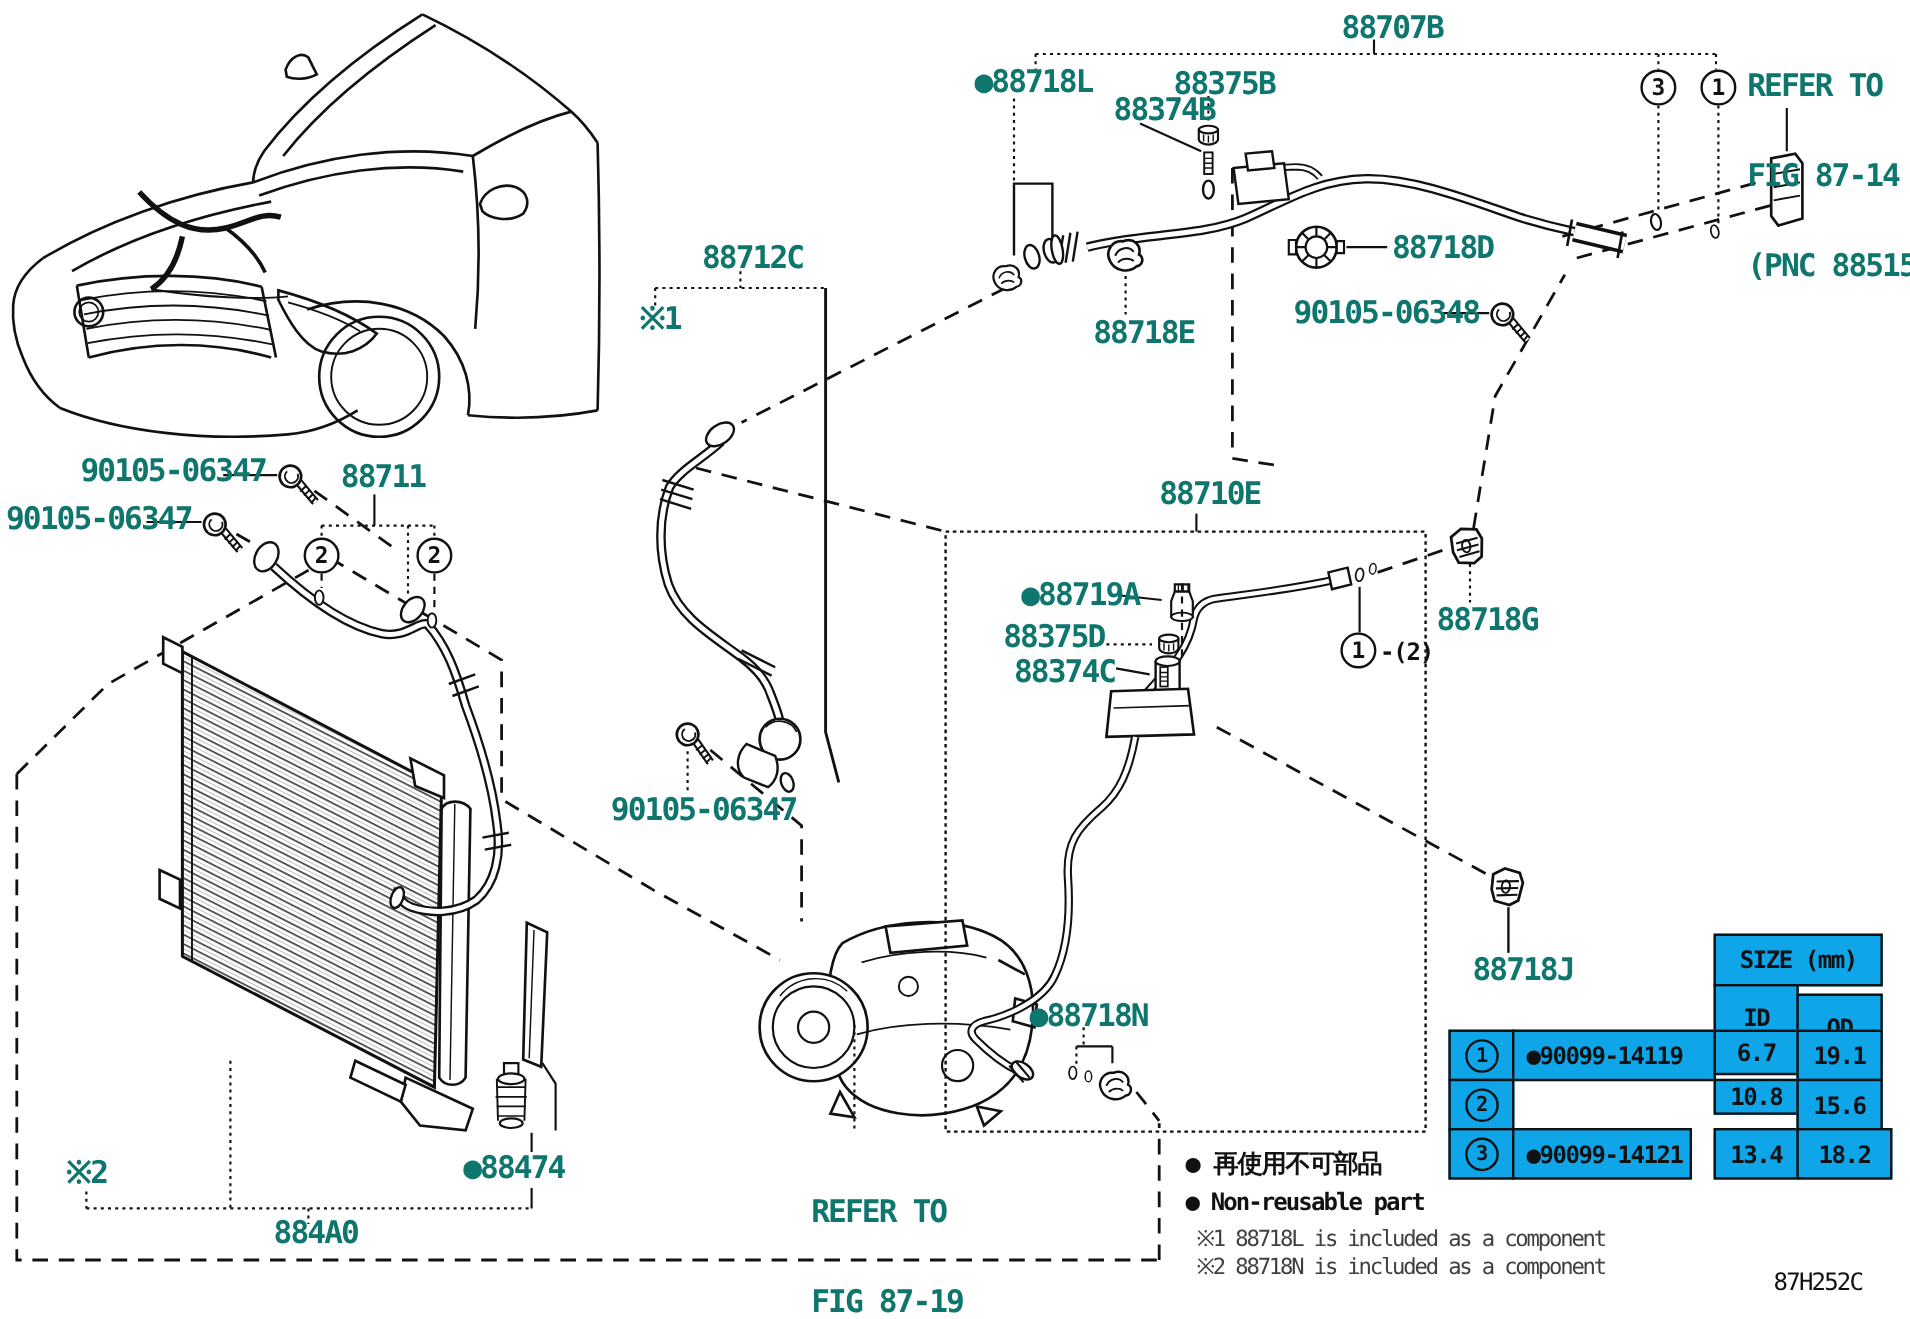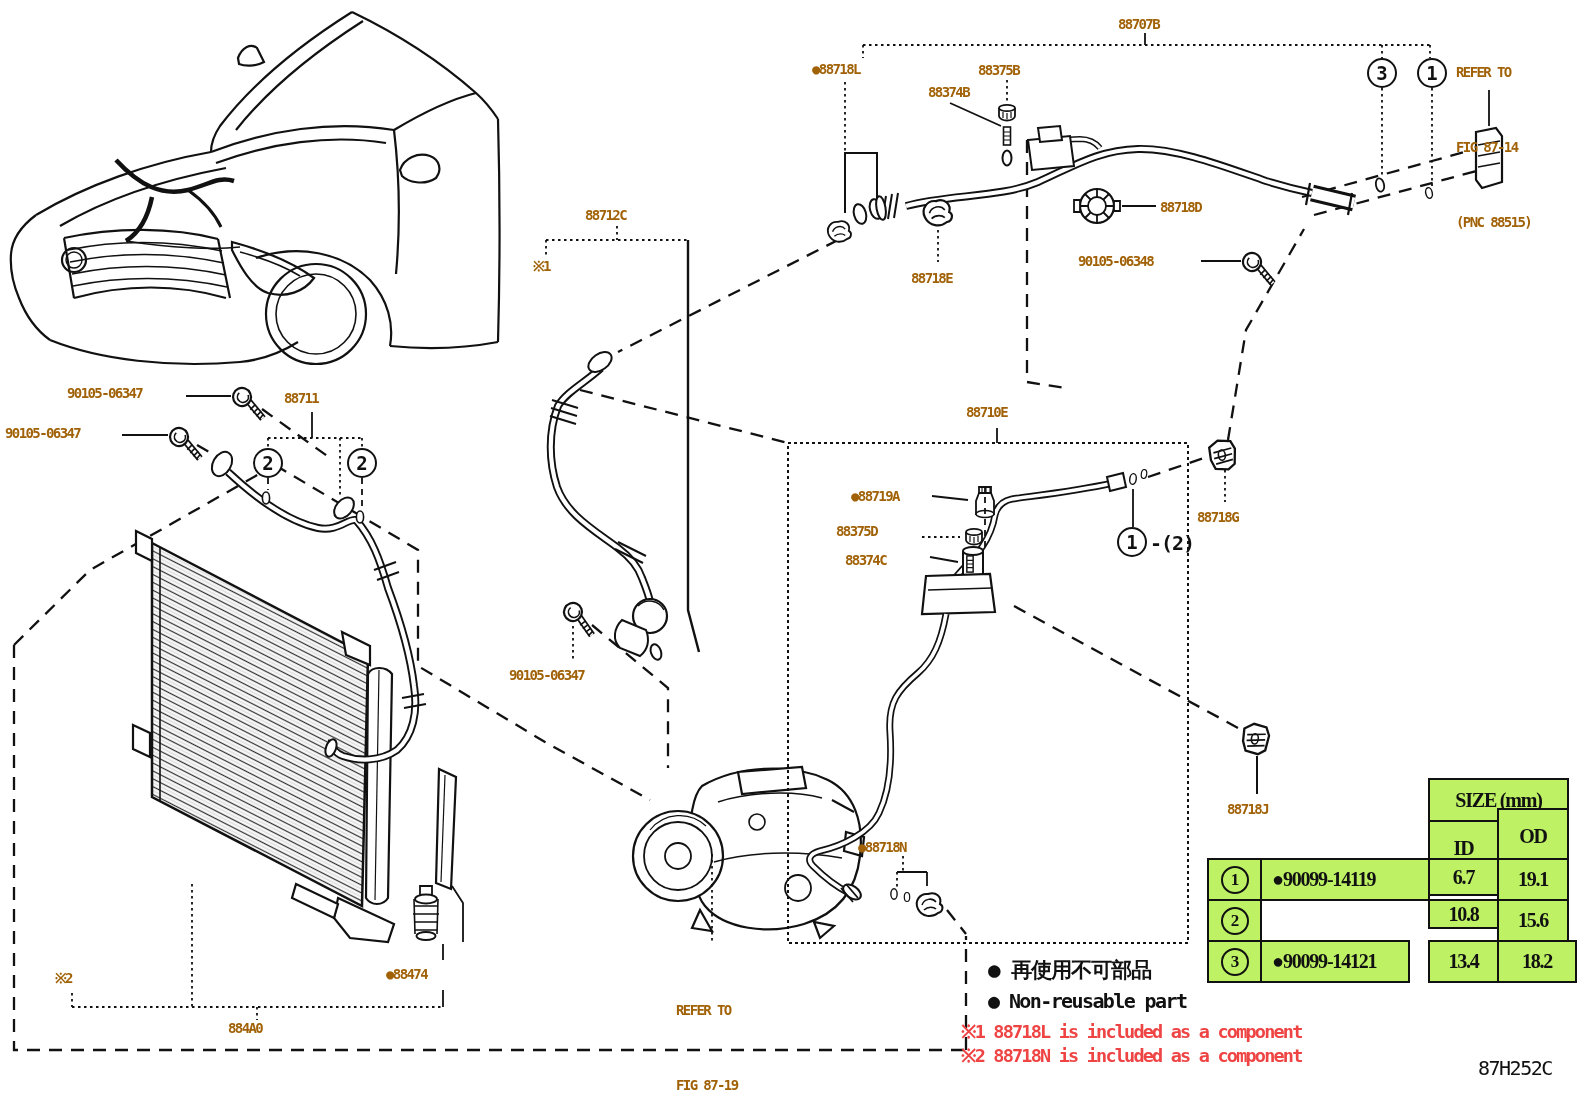--- a/index.html
+++ b/index.html
@@ -1,30 +1,30 @@
 <!DOCTYPE html>
 <html><head>
 <meta charset="utf-8">
 <style>
   html,body{margin:0;padding:0;background:#fff;}
   .stage{position:relative;width:1592px;height:1099px;background:#fff;overflow:hidden;
          font-family:"DejaVu Sans Mono","Liberation Mono",monospace;color:#111;}
   .art{position:absolute;left:0;top:0;}
-  .lbl{position:absolute;font-weight:bold;font-size:14px;letter-spacing:-1.6px;
-       white-space:pre;line-height:25px;color:#a16207;}
-  .note{position:absolute;font-weight:bold;font-size:18.5px;letter-spacing:-1.8px;white-space:pre;color:#ef4444;}
+  .lbl{position:absolute;font-weight:bold;font-size:26px;letter-spacing:-1.6px;
+       white-space:pre;line-height:25px;color:#0f766e;}
+  .note{position:absolute;font-weight:normal;font-size:18.5px;letter-spacing:-1.8px;white-space:pre;color:#404040;margin-left:36px;}
   .legend{position:absolute;font-weight:bold;font-size:20px;letter-spacing:-1px;white-space:pre;color:#111;}
   .code{position:absolute;font-size:20px;letter-spacing:-1.5px;color:#111;}
   .circ{position:absolute;width:30px;height:30px;border:2.6px solid #111;border-radius:50%;
         background:#fff;box-sizing:border-box;display:flex;align-items:center;justify-content:center;
         font-weight:bold;font-size:19px;}
   .suffix{position:absolute;font-weight:bold;font-size:20px;letter-spacing:-1px;}
   .tbl{position:absolute;left:1207px;top:778px;width:362px;height:205px;}
-  .cell{position:absolute;border:2px solid #111;background:#bef264;box-sizing:border-box;
-        display:flex;align-items:center;justify-content:center;font-weight:bold;font-size:20px;letter-spacing:-1.2px;font-family:Liberation Serif, serif;}
+  .cell{position:absolute;border:2px solid #111;background:#0ea5e9;box-sizing:border-box;
+        display:flex;align-items:center;justify-content:center;font-weight:bold;font-size:20px;letter-spacing:-1.2px;}
   .cellL{justify-content:flex-start;padding-left:10px;}
   .tcirc{width:28px;height:28px;border:2.3px solid #111;border-radius:50%;box-sizing:border-box;
          display:flex;align-items:center;justify-content:center;font-size:17px;font-weight:bold;}
 </style>
 </head>
 <body>
 
 <div class="stage">
 
 <svg class="art" width="1592" height="1099" viewBox="0 0 1592 1099">
@@ -311,21 +311,21 @@
   <div class="circ" style="left:1367px;top:58px">3</div>
   <div class="circ" style="left:1417px;top:58px">1</div>
   <div class="circ" style="left:253px;top:448px">2</div>
   <div class="circ" style="left:347px;top:448px">2</div>
   <div class="circ" style="left:1117px;top:527px">1</div>
   <div class="suffix" style="left:1150px;top:531px">-(2)</div>
 
   <div class="tbl">
     <div class="cell" style="left:221px;top:0;width:141px;height:44px">SIZE (mm)</div>
     <div class="cell" style="left:221px;top:42px;width:71px;height:56px">ID</div>
-    <div class="cell" style="left:290px;top:30px;width:72px;height:56px">OD</div>
+    <div class="cell" style="left:290px;top:50px;width:72px;height:56px">OD</div>
 
     <div class="cell" style="left:0;top:80px;width:55px;height:43px">
         <span class="tcirc">1</span>
       </div>
     <div class="cell cellL" style="left:53px;top:80px;width:170px;height:43px">●90099-14119</div>
     <div class="cell" style="left:221px;top:80px;width:71px;height:38px">6.7</div>
     <div class="cell" style="left:290px;top:80px;width:72px;height:43px">19.1</div>
 
     <div class="cell" style="left:0;top:121px;width:55px;height:43px">
         <span class="tcirc">2</span>

